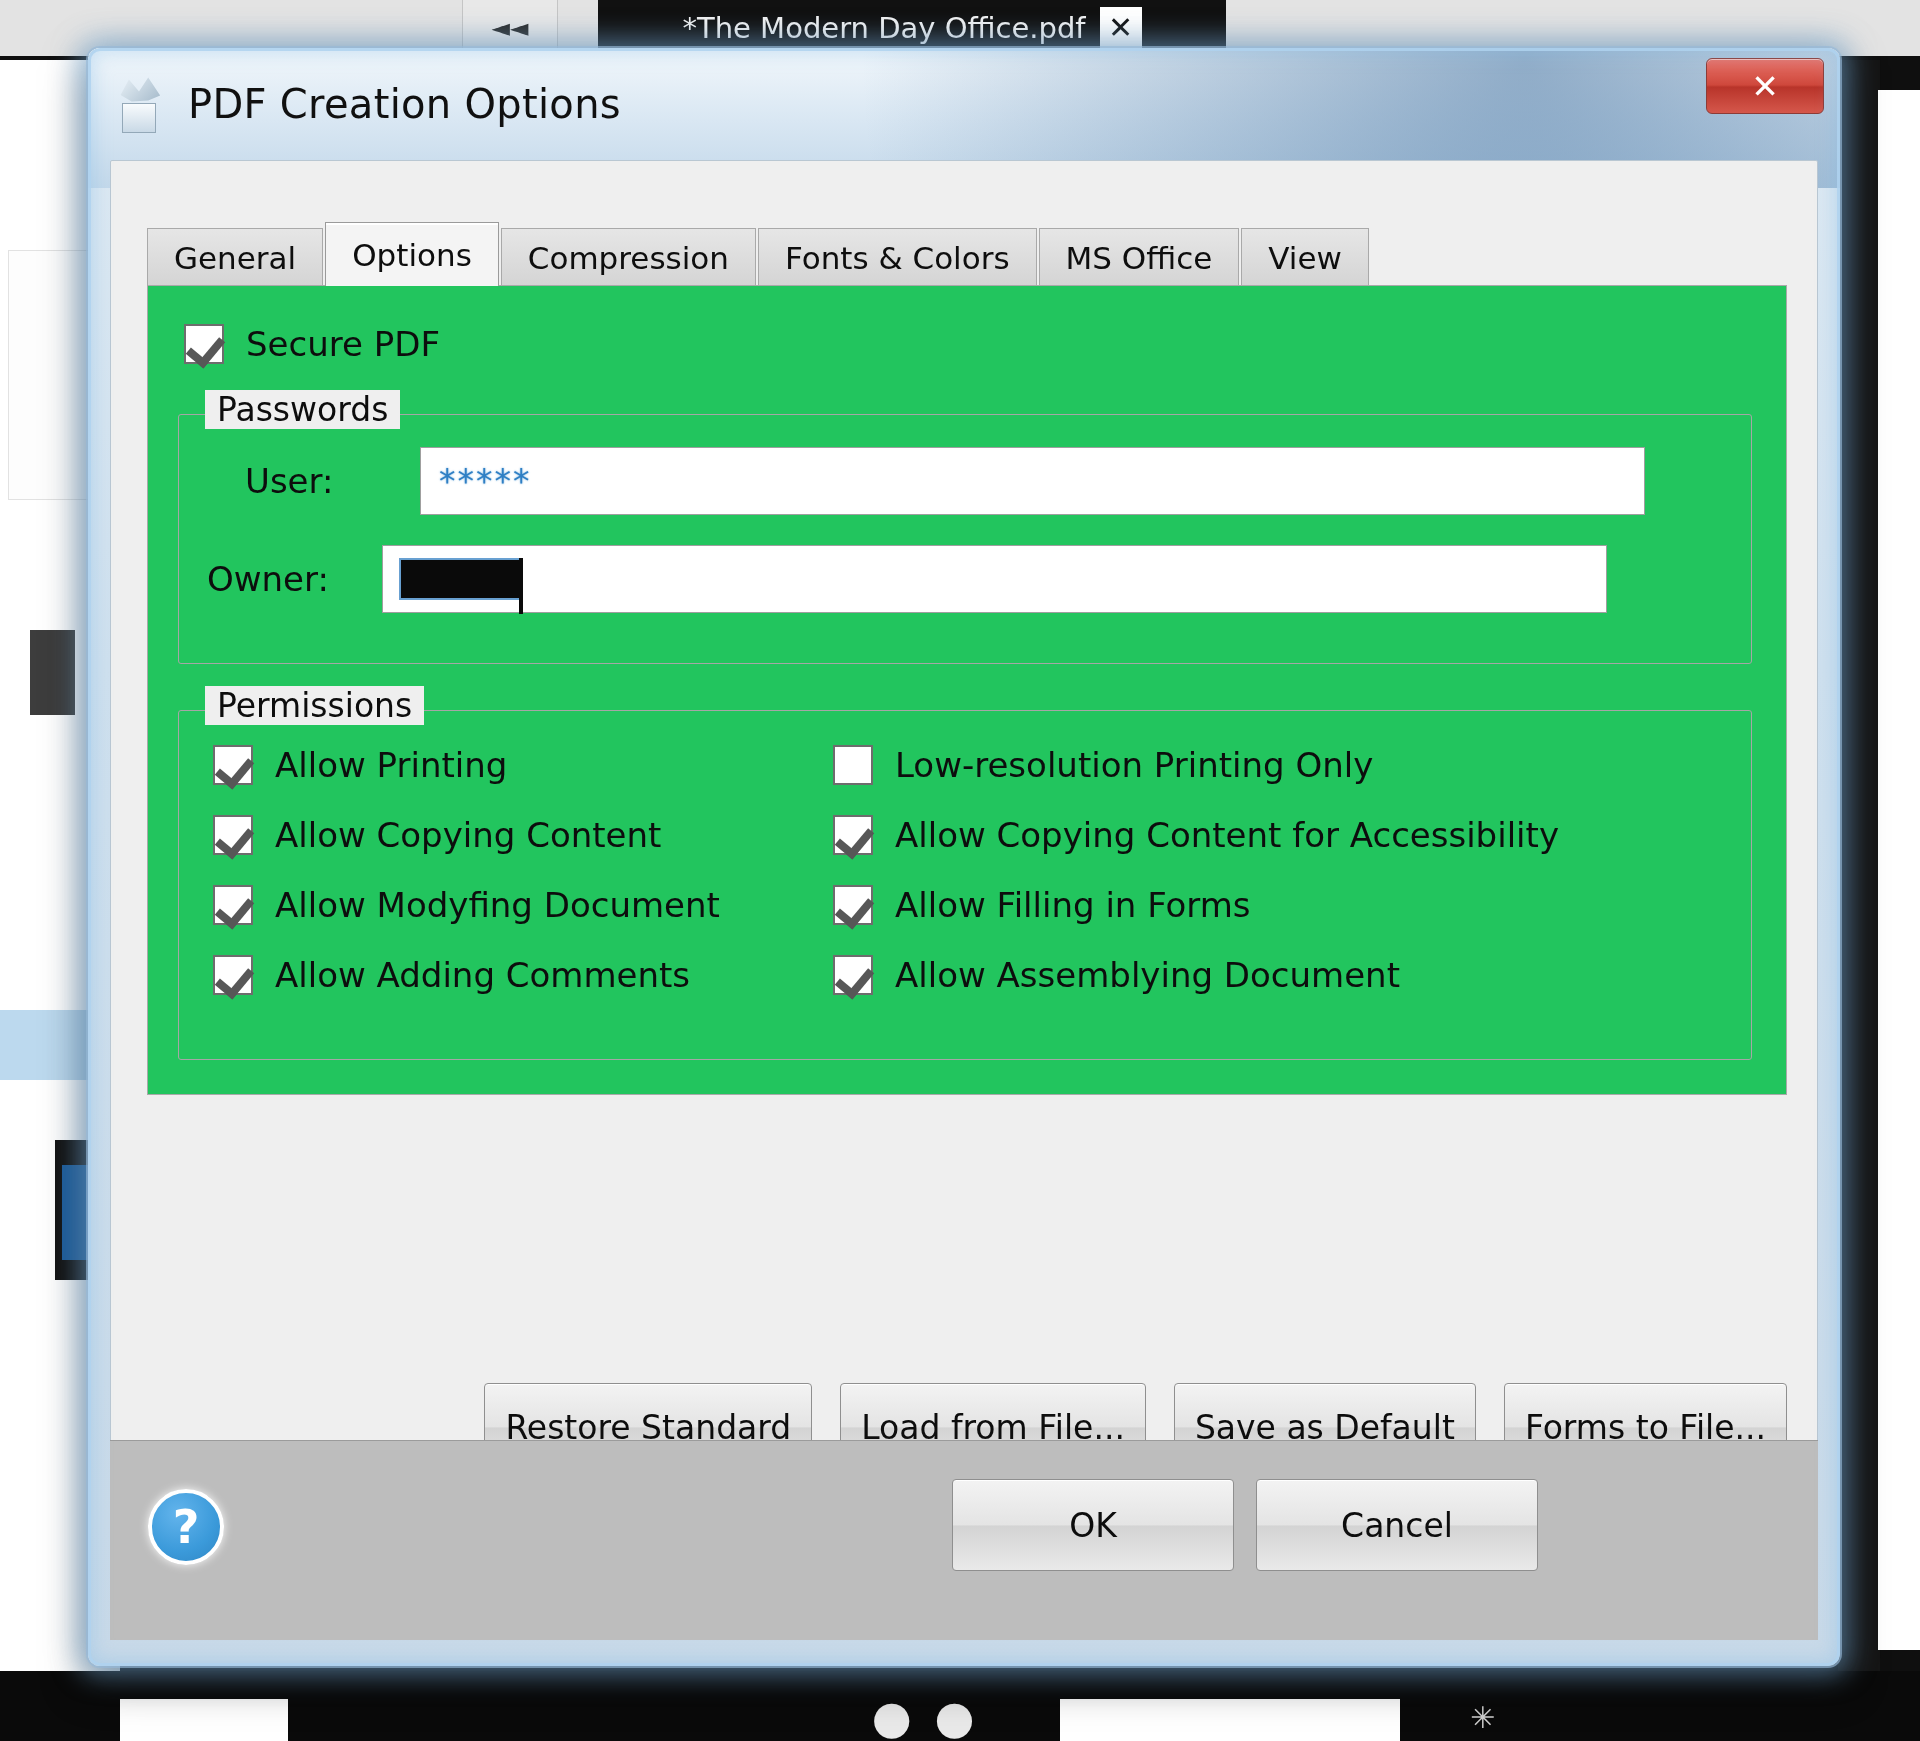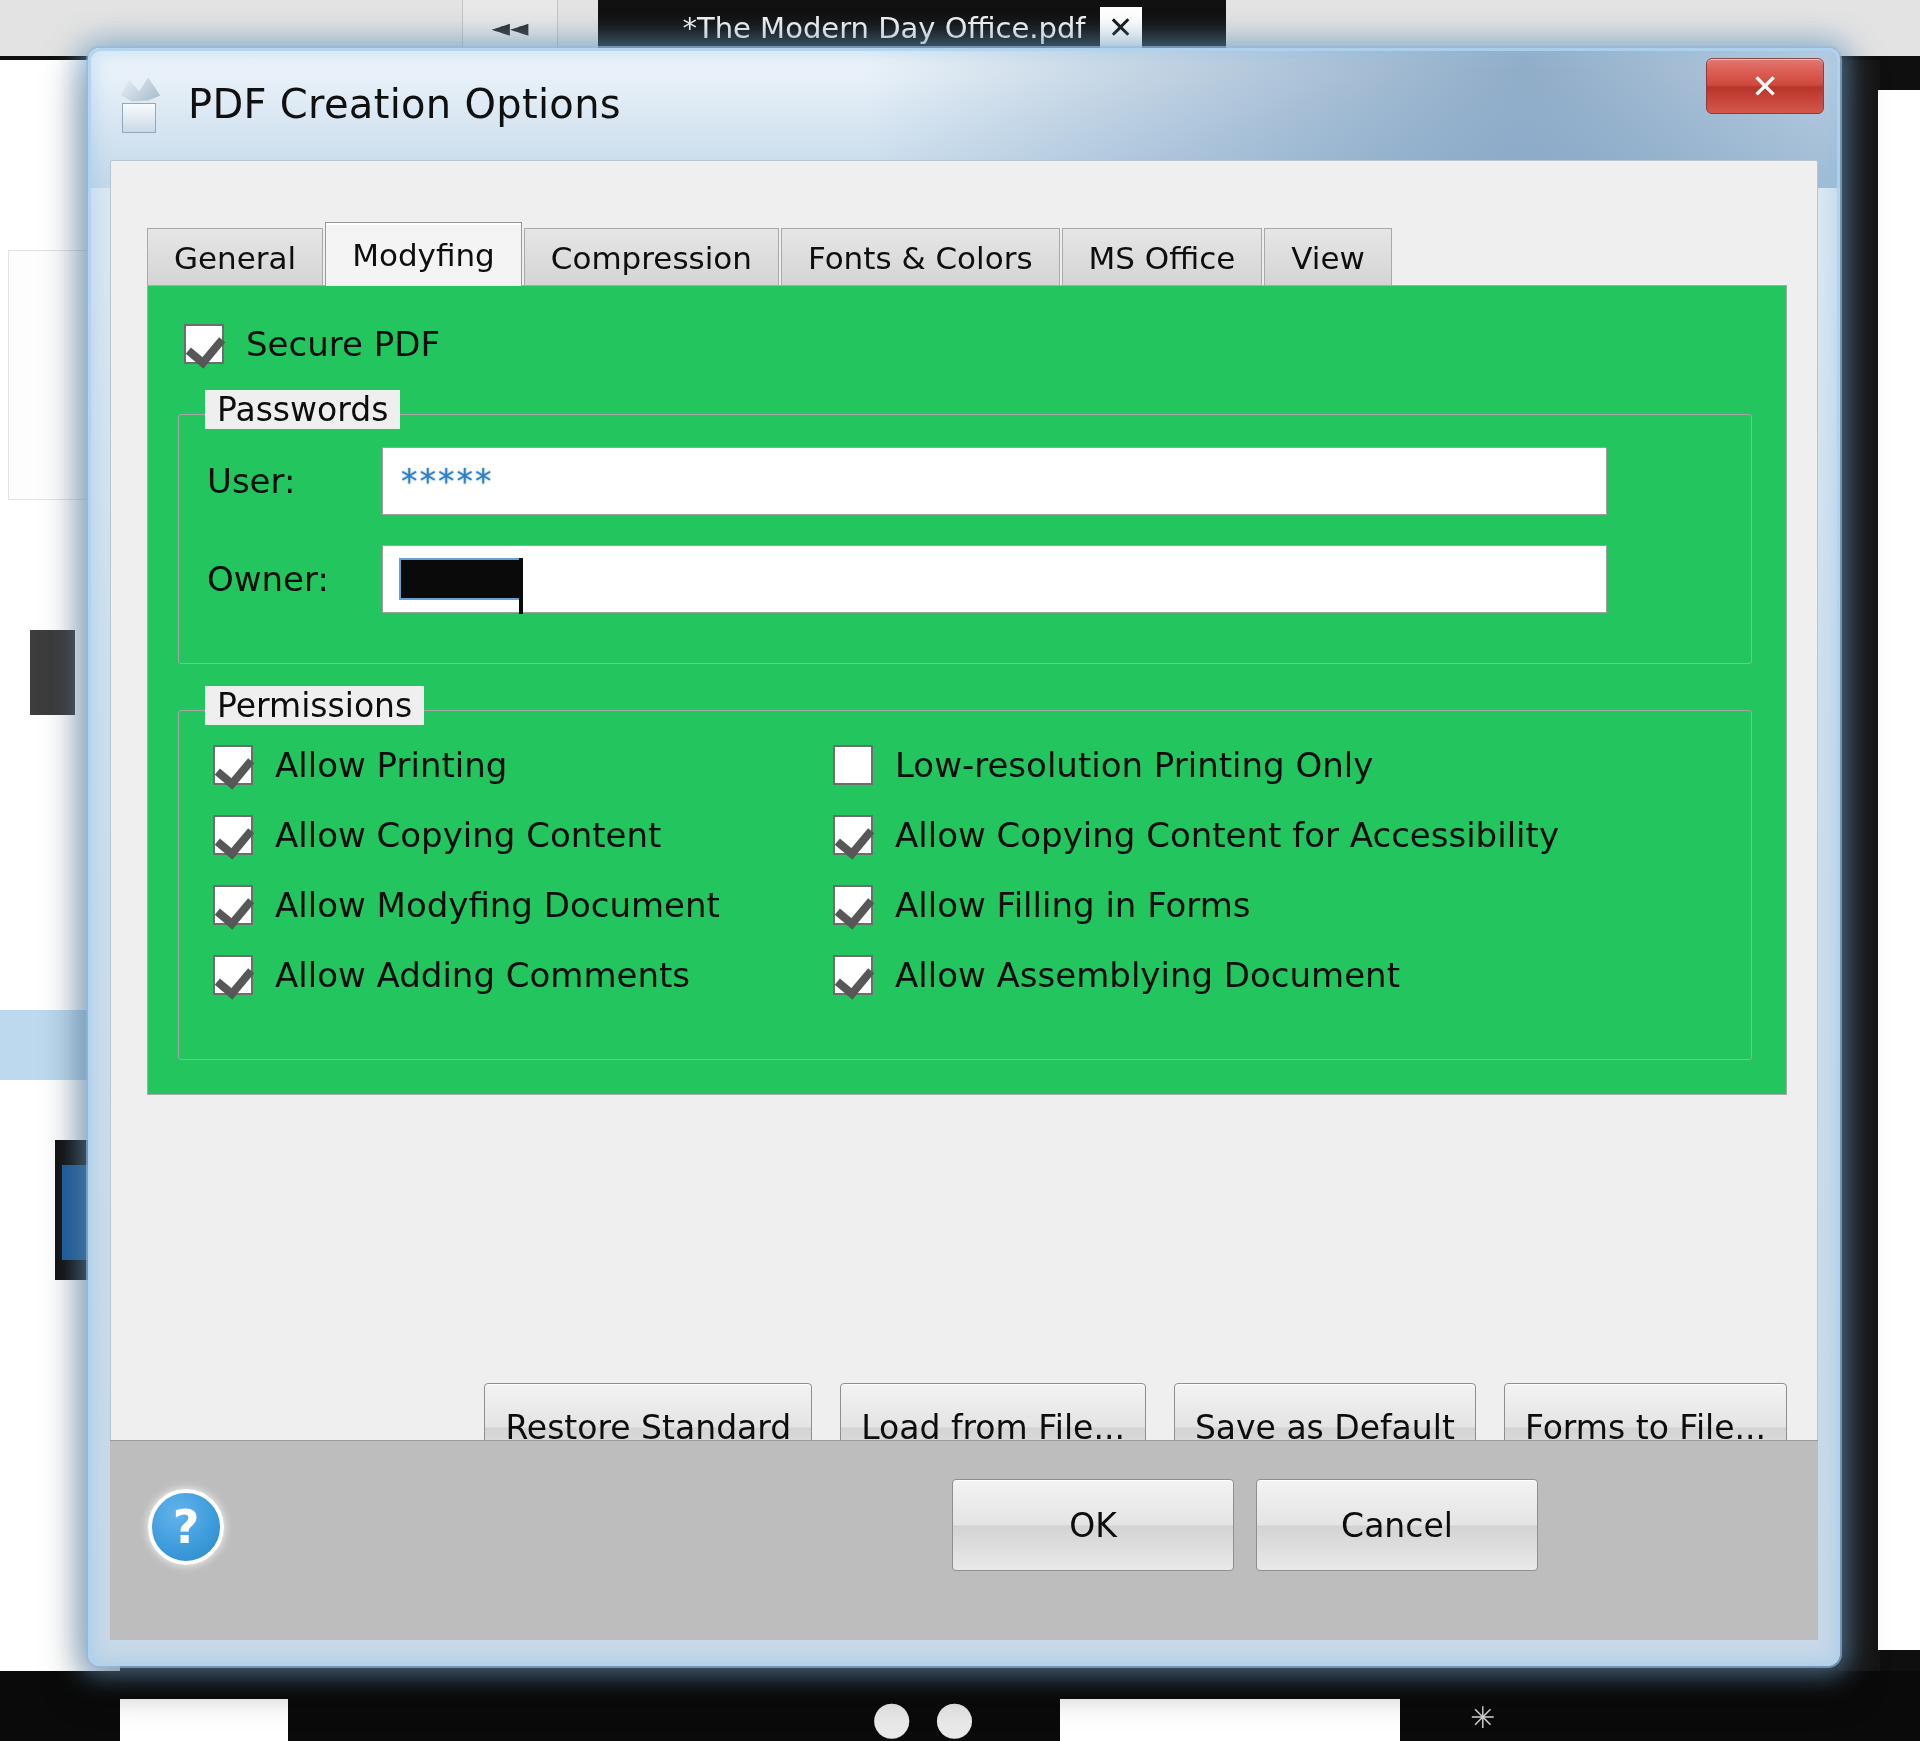--- a/index.html
+++ b/index.html
@@ -207,21 +207,21 @@
   }
   #group-passwords { left: 30px; top: 128px; width: 1574px; height: 250px; }
   #group-permissions { left: 30px; top: 424px; width: 1574px; height: 350px; }
 
   .pw-row { position: absolute; left: 28px; display: flex; align-items: center; }
   .pw-label { width: 175px; font-size: 34px; color: #0d0d0d; }
   .pw-input {
     width: 1225px; height: 68px; background: #ffffff; border: 1px solid #9f9f9f;
     position: relative; display: flex; align-items: center; padding-left: 18px;
   }
-  #pw-user-row { top: 32px; }
+  #pw-user-row { top: 32px; margin-left: 38px; }
   #pw-owner-row { top: 130px; }
   #pw-user-value {
     color: #2f7fc4; font-size: 33px; letter-spacing: 2px;
     text-shadow: 0 0 2px rgba(90,160,215,0.9);
   }
   #pw-owner-value {
     width: 120px; height: 38px; background: #0a0a0a;
     box-shadow: 0 0 0 2px rgba(40,120,190,0.7);
     position: relative;
   }
@@ -317,21 +317,21 @@
         <span class="ic-body"></span>
     </span>
     <span id="dialog-title">PDF Creation Options</span>
   </div>
   <div id="close-button">✕</div>
 
   <div id="client">
 
     <div id="tabstrip">
       <div class="tab">General</div>
-      <div class="tab active">Modyfing</div>
+      <div class="tab active">Options</div>
       <div class="tab">Compression</div>
       <div class="tab">Fonts &amp; Colors</div>
       <div class="tab">MS Office</div>
       <div class="tab">View</div>
     </div>
 
     <div id="tabpanel">
 
       <div id="secure-row">
         <span class="cb checked"></span>

